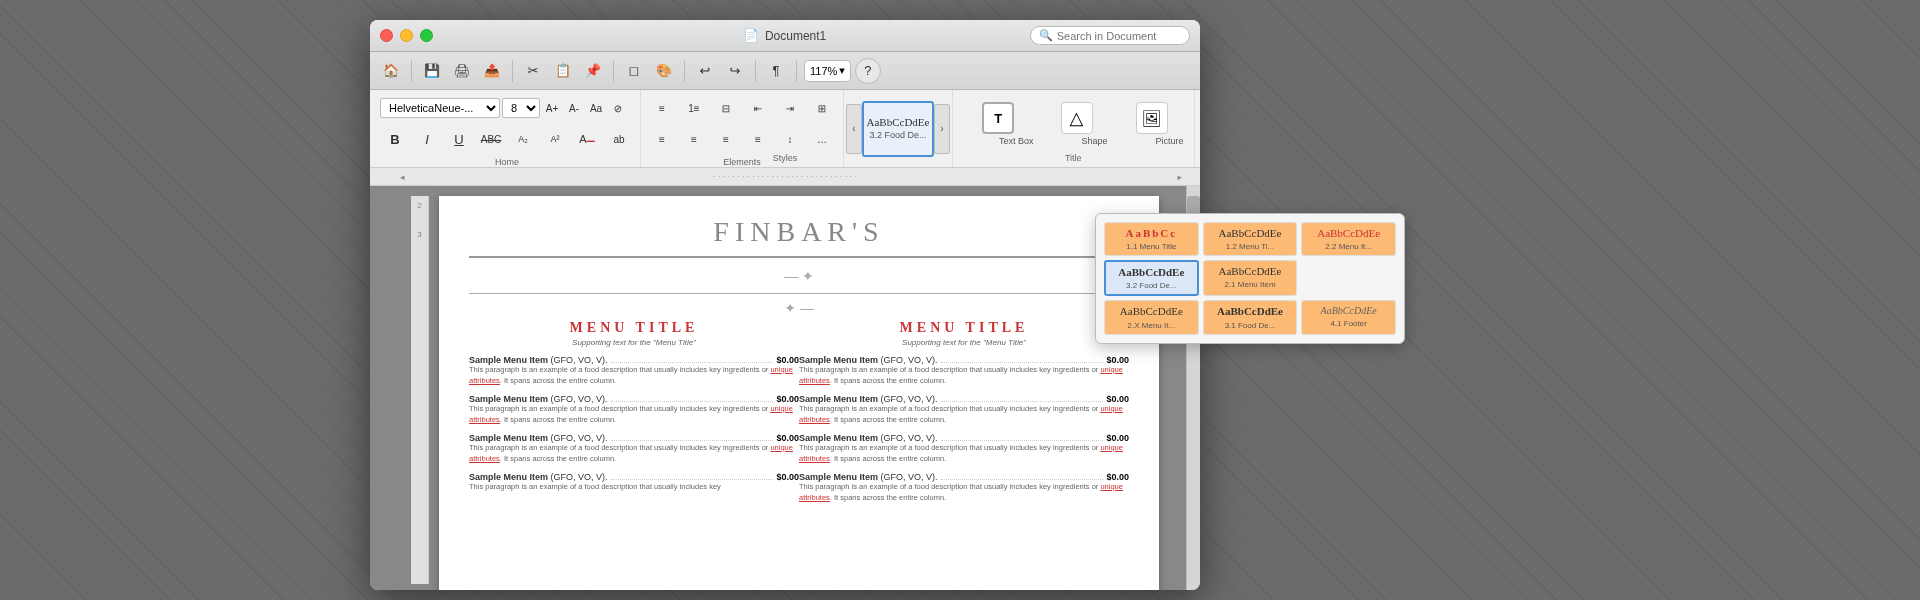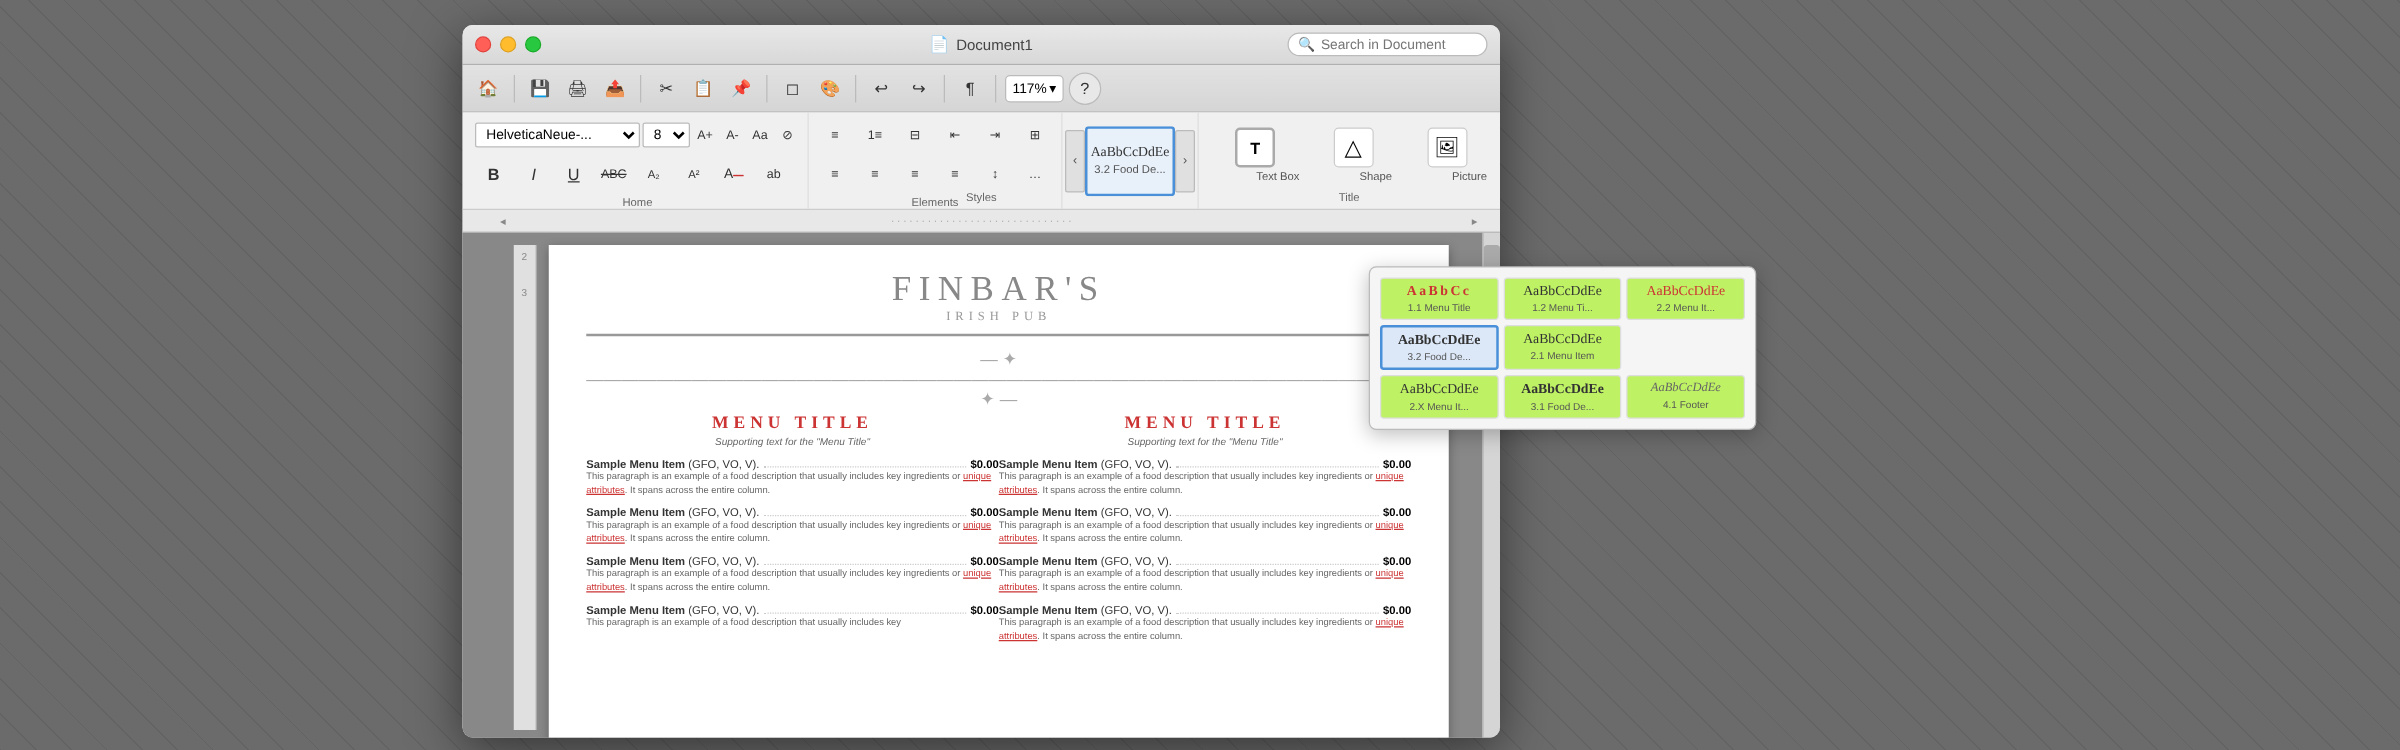--- a/index.html
+++ b/index.html
@@ -209,21 +209,21 @@
       cursor: pointer;
       display: flex;
       align-items: center;
       justify-content: center;
       font-size: 12px;
       color: #333;
     }
 
     
     .font-name-select {
-      width: 132px;
+      width: 120px;
       height: 20px;
       font-size: 11px;
       border: 1px solid #bbb;
       border-radius: 2px;
       background: #fff;
       padding: 0 4px;
     }
     .font-size-select {
       width: 38px;
       height: 20px;
@@ -494,21 +494,21 @@
 
     .style-popup-grid {
       display: grid;
       grid-template-columns: repeat(3, 1fr);
       gap: 4px;
     }
 
     .popup-style-item {
       border: 1px solid #ddd;
       border-radius: 3px;
-      background: #bef264;
+      background: #fdba74;
       padding: 4px;
       cursor: pointer;
       text-align: center;
     }
     .popup-style-item.active {
       border: 2px solid #4a90d9;
       background: #dce8f8;
     }
     .popup-style-preview {
       font-family: Georgia, serif;
@@ -700,21 +700,20 @@
 
     <div class="left-ruler">
       <span>2</span>
       <span>3</span>
     </div>
 
     <div class="paper">
 
       <div class="paper-header">
         <div class="pub-name">FINBAR'S</div>
-        <div class="pub-subtitle">IRISH PUB</div>
       </div>
 
       <div class="decorative-line">— ✦ ——————————————————————————————————————————————————————— ✦ —</div>
 
       <div class="paper-columns">
 
         <div class="paper-col">
           <div class="menu-title">MENU TITLE</div>
           <div class="menu-subtitle">Supporting text for the "Menu Title"</div>
 

